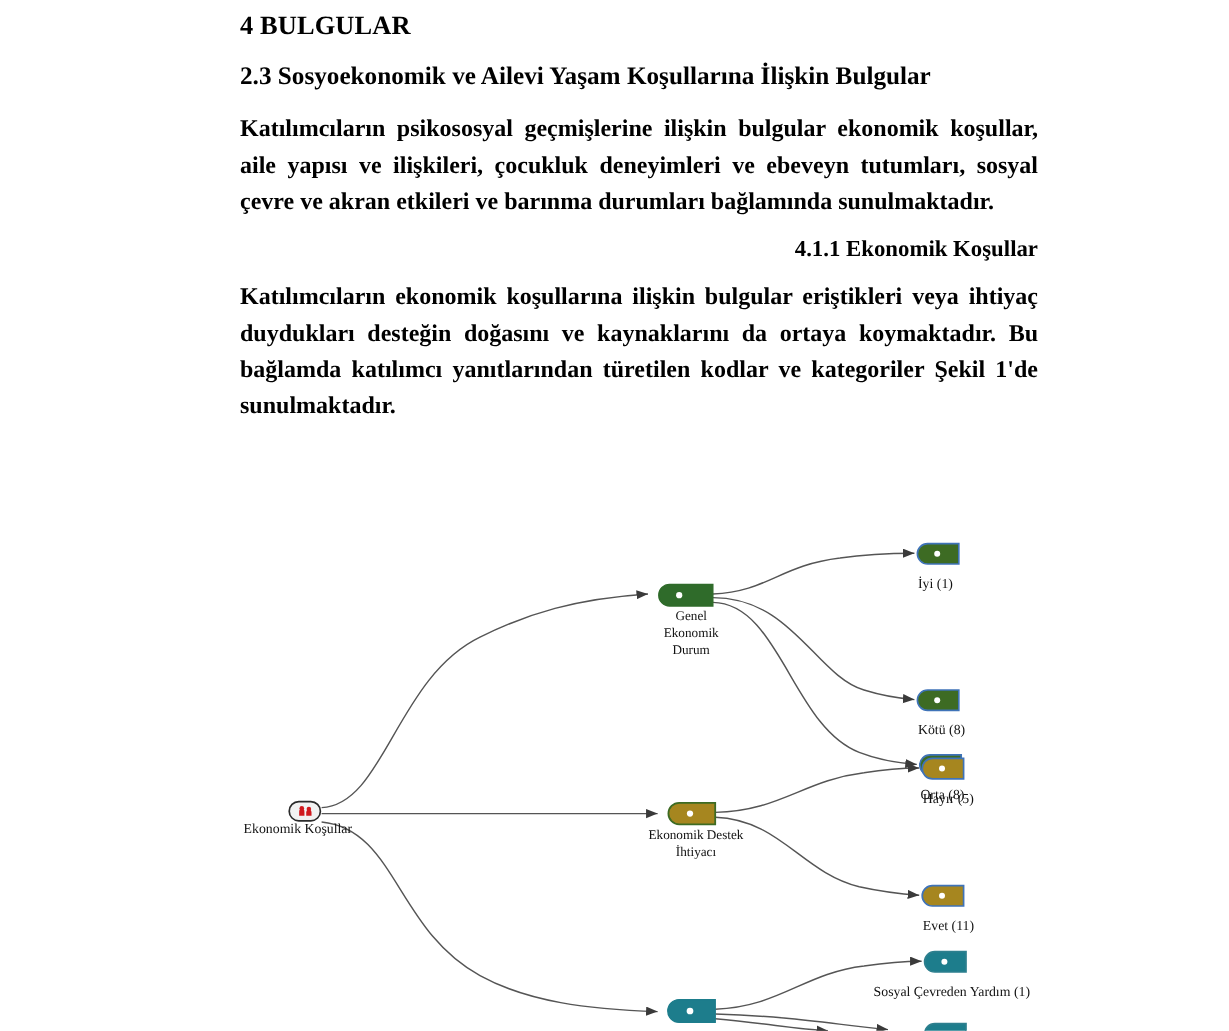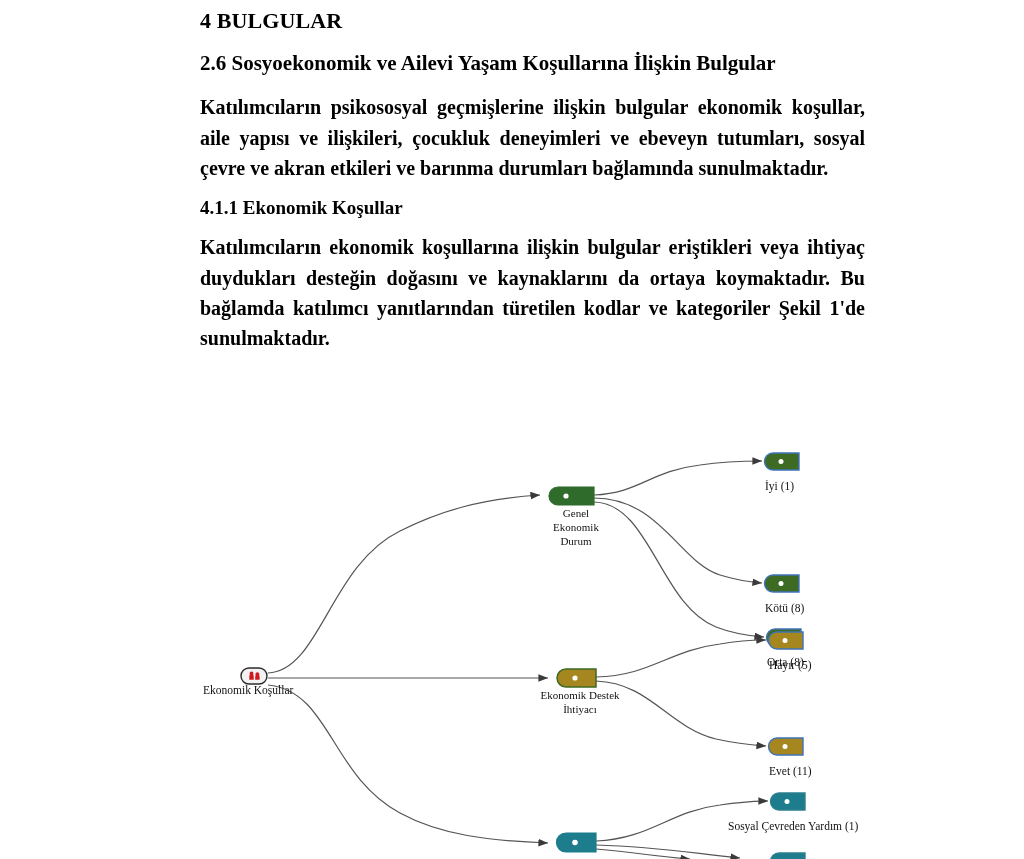--- a/index.html
+++ b/index.html
@@ -31,20 +31,21 @@
     font-size:21px;
     font-weight:bold;
     margin:0 0 14px 0;
     line-height:1.38;
   }
   h3.subsub{
     font-size:19px;
     font-weight:bold;
     margin:0 0 12px 0;
     line-height:1.2;
+    text-align:right;
   }
   p.body{
     font-size:20px;
     line-height:1.52;
     margin:0 0 14px 0;
     text-align:justify;
     text-justify:inter-word;
     font-weight:bold;
   }
   p.body.last{margin-bottom:10px;}
@@ -61,21 +62,21 @@
     fill:#111;
   }
 </style>
 </head>
 <body>
 
 <div id="page">
 
   <div class="text-col">
     <h1 class="sec">4 BULGULAR</h1>
-    <h2 class="sub">2.6 Sosyoekonomik ve Ailevi Yaşam Koşullarına İlişkin Bulgular</h2>
+    <h2 class="sub">2.3 Sosyoekonomik ve Ailevi Yaşam Koşullarına İlişkin Bulgular</h2>
     <p class="body">Katılımcıların psikososyal geçmişlerine ilişkin bulgular ekonomik koşullar, aile yapısı ve ilişkileri, çocukluk deneyimleri ve ebeveyn tutumları, sosyal çevre ve akran etkileri ve barınma durumları bağlamında sunulmaktadır.</p>
     <h3 class="subsub">4.1.1 Ekonomik Koşullar</h3>
     <p class="body last">Katılımcıların ekonomik koşullarına ilişkin bulgular eriştikleri veya ihtiyaç duydukları desteğin doğasını ve kaynaklarını da ortaya koymaktadır. Bu bağlamda katılımcı yanıtlarından türetilen kodlar ve kategoriler Şekil 1'de sunulmaktadır.</p>
   </div>
 
   <div class="diagram">
     <svg width="1024" height="414" viewBox="0 0 1024 414" xmlns="http://www.w3.org/2000/svg">
       <defs>
         <marker id="arrow" markerWidth="9" markerHeight="9" refX="8" refY="3.2" orient="auto" markerUnits="strokeWidth">
           <path d="M0,0 L8,3.2 L0,6.4 z" fill="#3a3a3a"></path>

